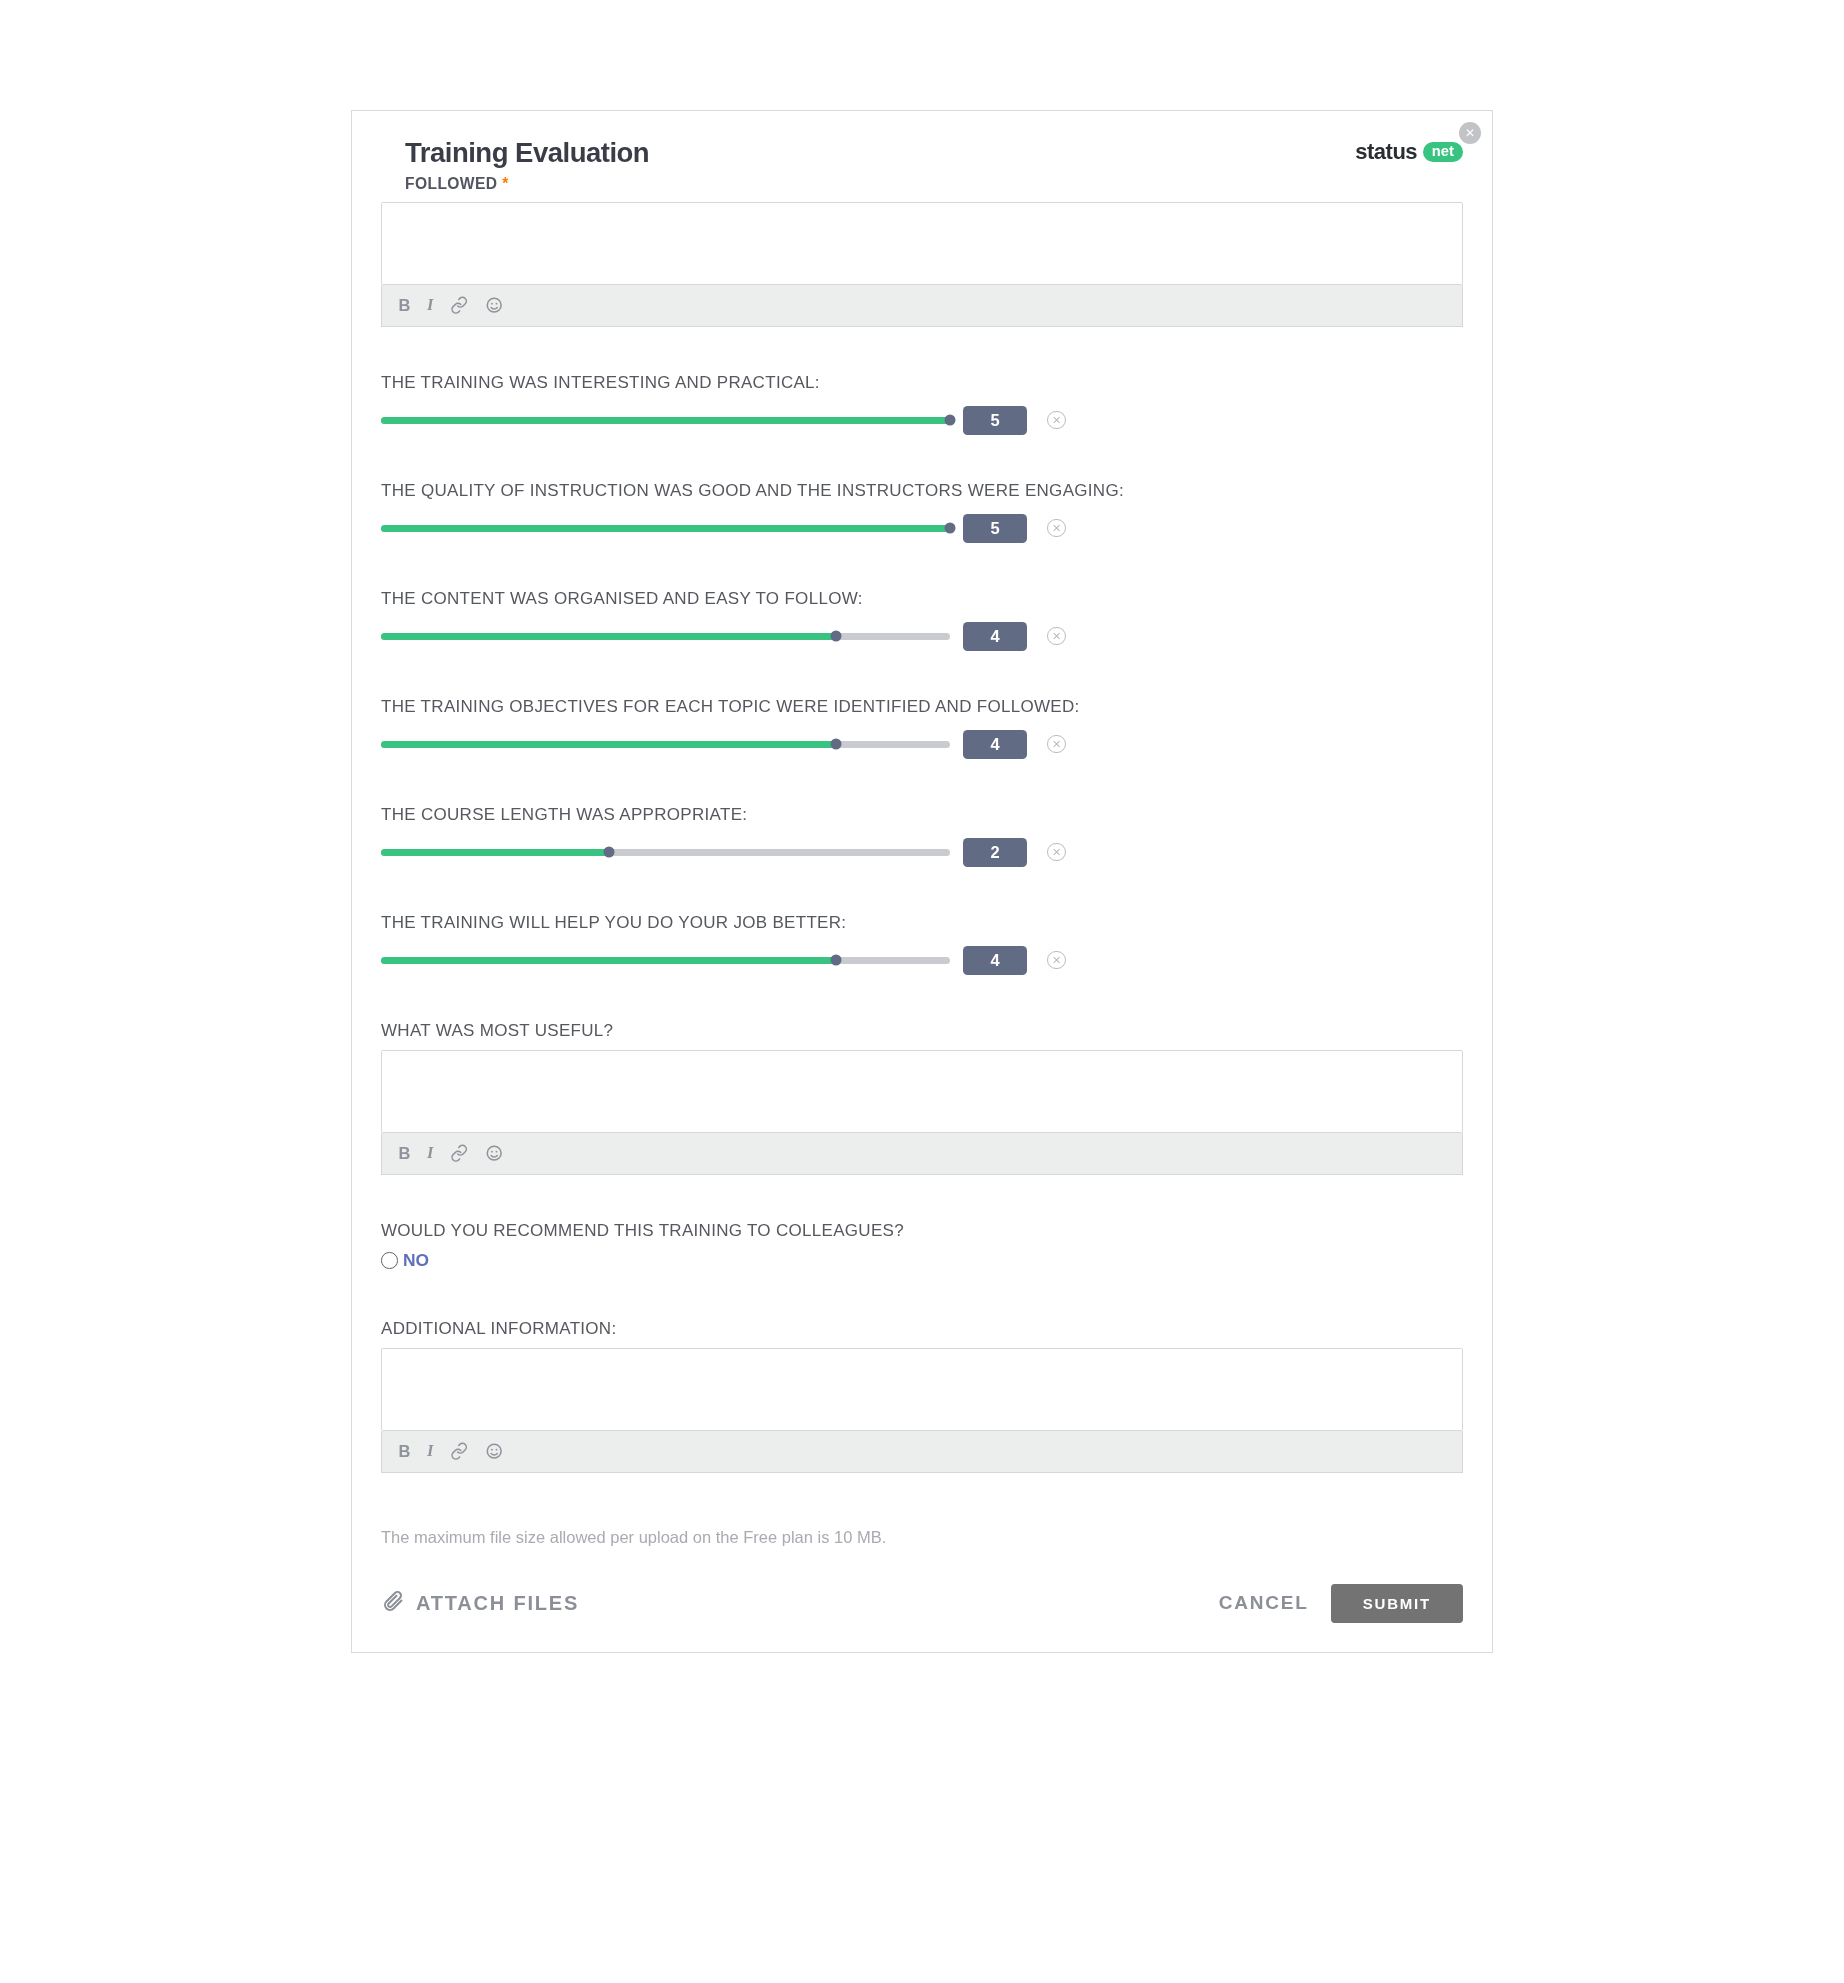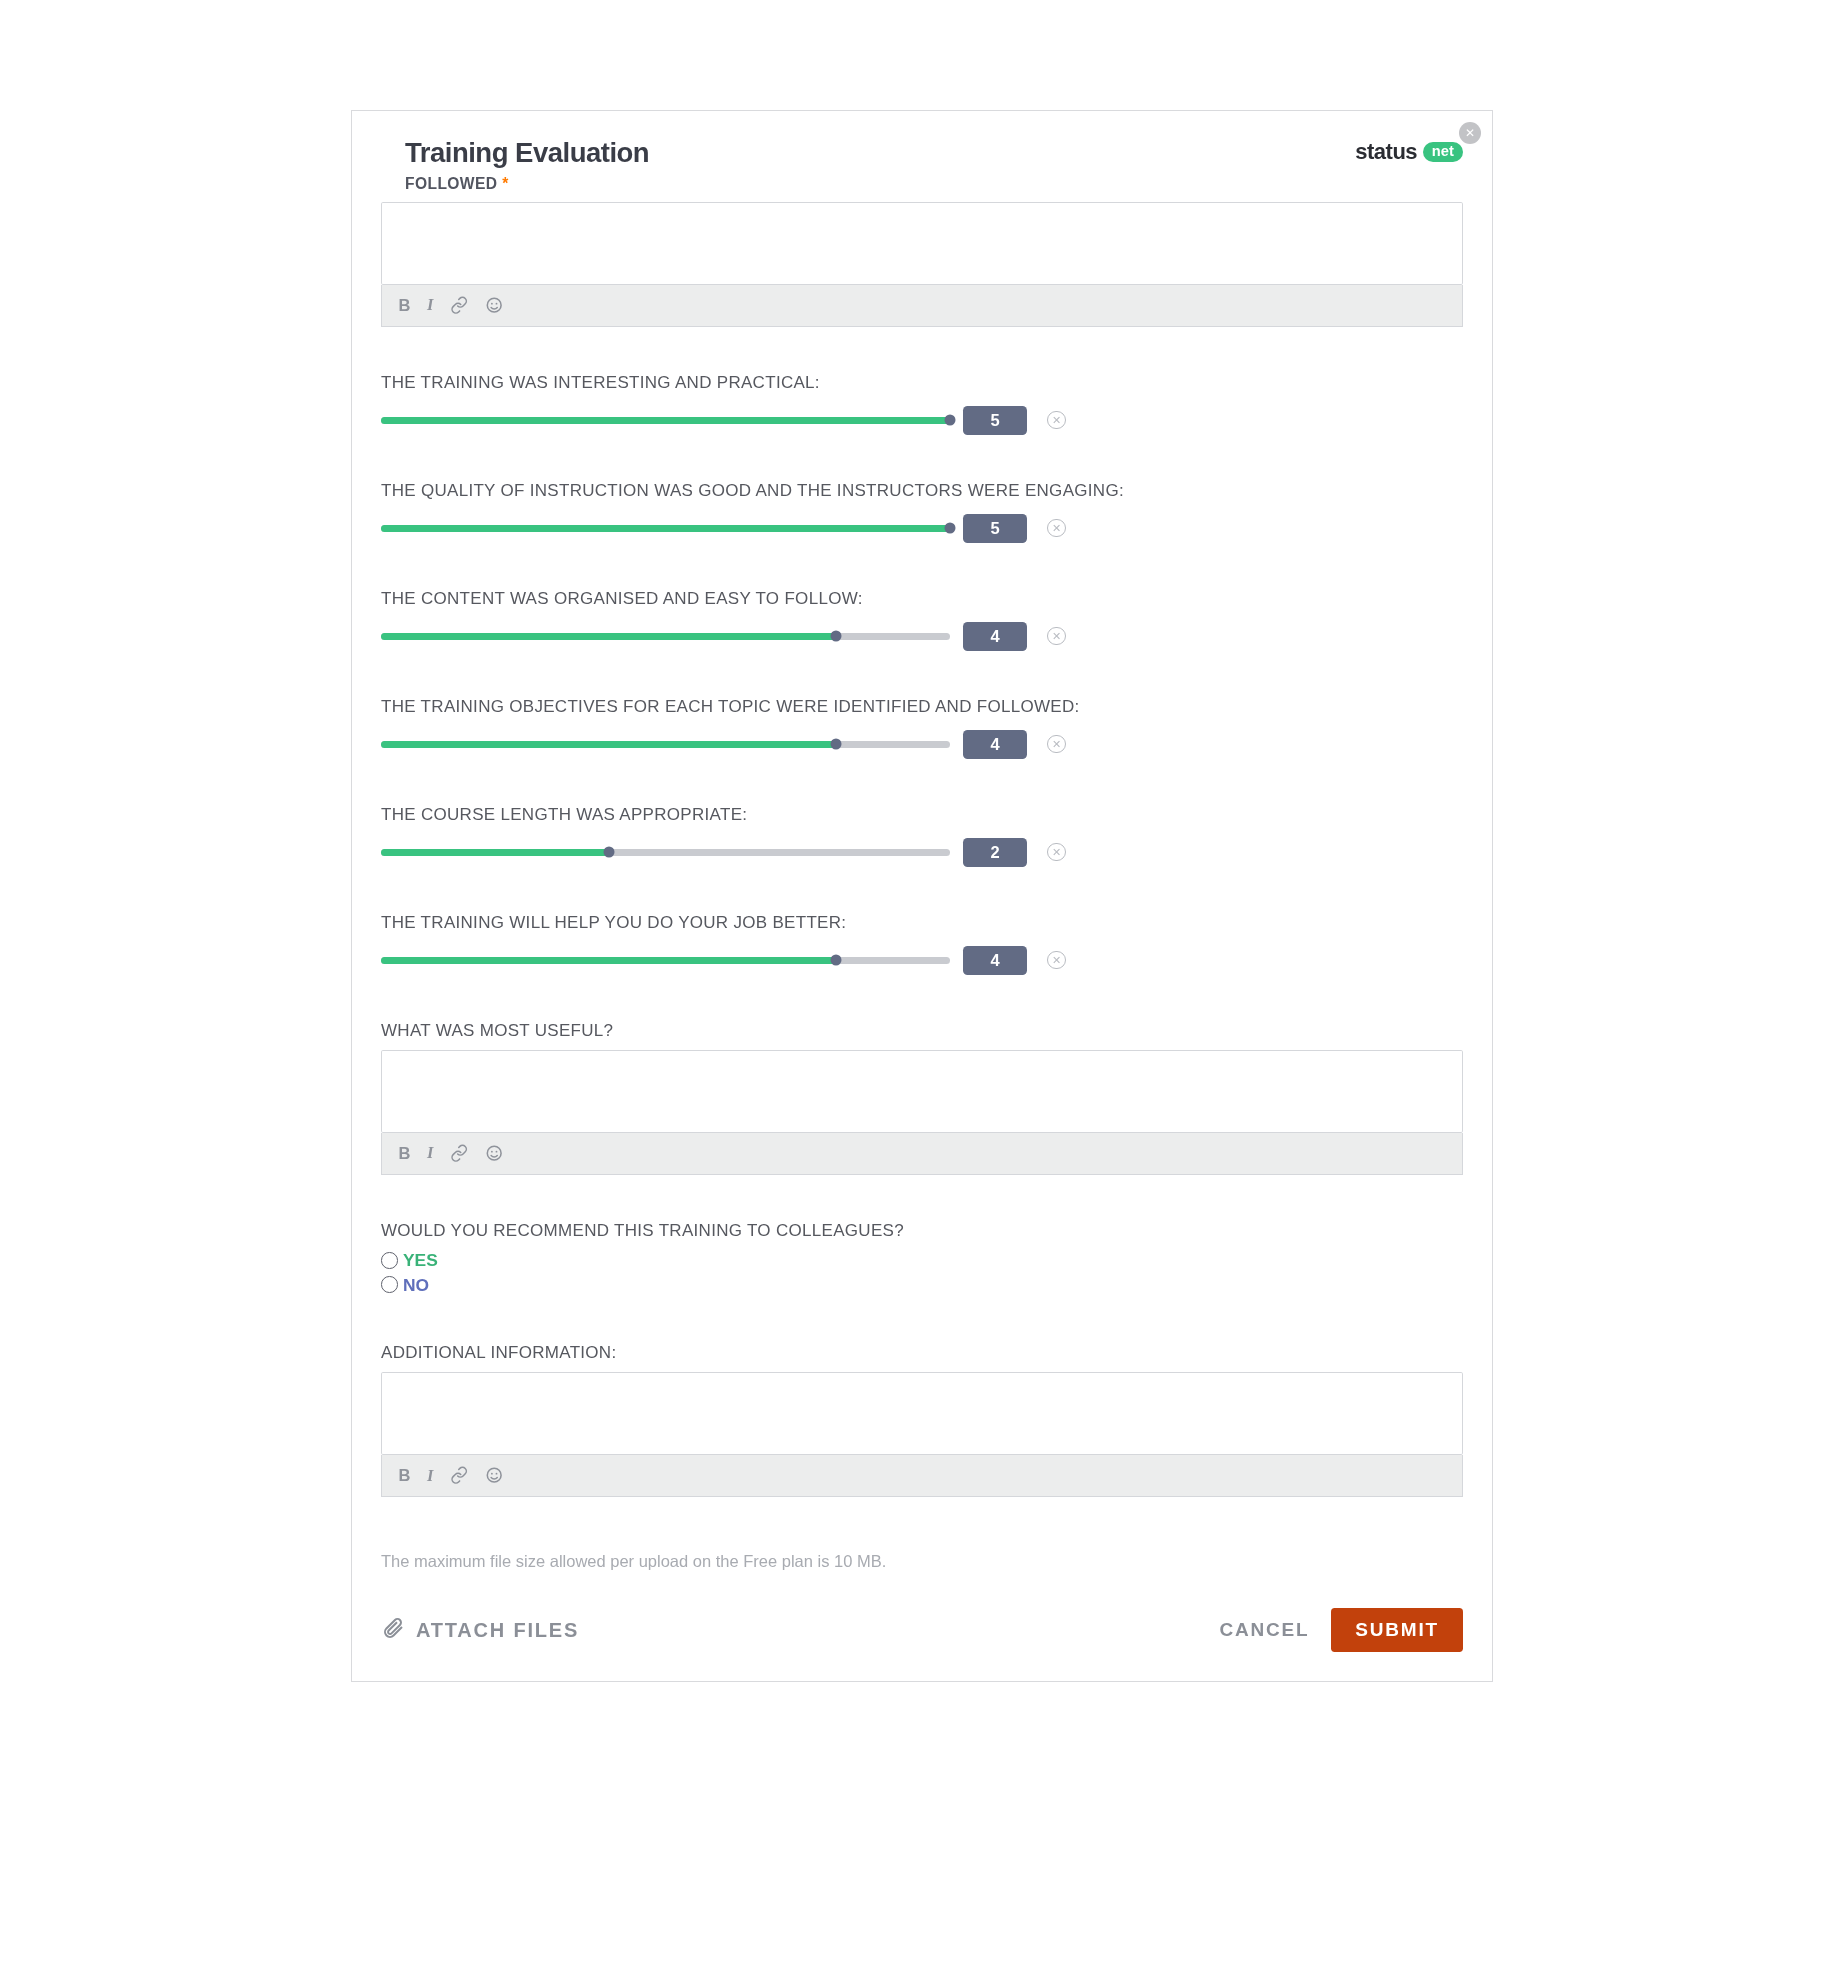--- a/index.html
+++ b/index.html
@@ -217,28 +217,28 @@
   .btn-cancel {
     background: none;
     border: none;
     color: #8b8f97;
     font-size: 19px;
     font-weight: 800;
     letter-spacing: 1.8px;
     cursor: pointer;
   }
   .btn-submit {
-    background: #c2410c;
+    background: #737373;
     color: #fff;
     border: none;
     border-radius: 3.7px;
-    font-size: 19px;
+    font-size: 15px;
     font-weight: 800;
     letter-spacing: 1.8px;
-    padding: 11px 24px;
+    padding: 11px 32px;
     cursor: pointer;
   }
 </style>
 </head>
 <body>
 
 <div class="panel">
   <div class="close-btn">✕</div>
 
   <div class="header-row">
@@ -361,24 +361,20 @@
             <circle cx="15" cy="10" r="1.2" fill="#8f939b"></circle>
             <path d="M8 15c1 1.2 2.4 2 4 2s3-0.8 4-2" fill="none" stroke="#8f939b" stroke-width="2" stroke-linecap="round"></path>
           </svg>
       </span>
     </div>
   </div>
 
   <div class="question-block">
     <div class="question-label">WOULD YOU RECOMMEND THIS TRAINING TO COLLEAGUES?</div>
     <div class="radio-group">
-      <div class="radio-row radio-yes">
-        <span class="radio-circle"></span>
-        <span>YES</span>
-      </div>
       <div class="radio-row radio-no">
         <span class="radio-circle"></span>
         <span>NO</span>
       </div>
     </div>
   </div>
 
   <div class="question-block">
     <div class="question-label">ADDITIONAL INFORMATION:</div>
     <div class="textbox"></div>

